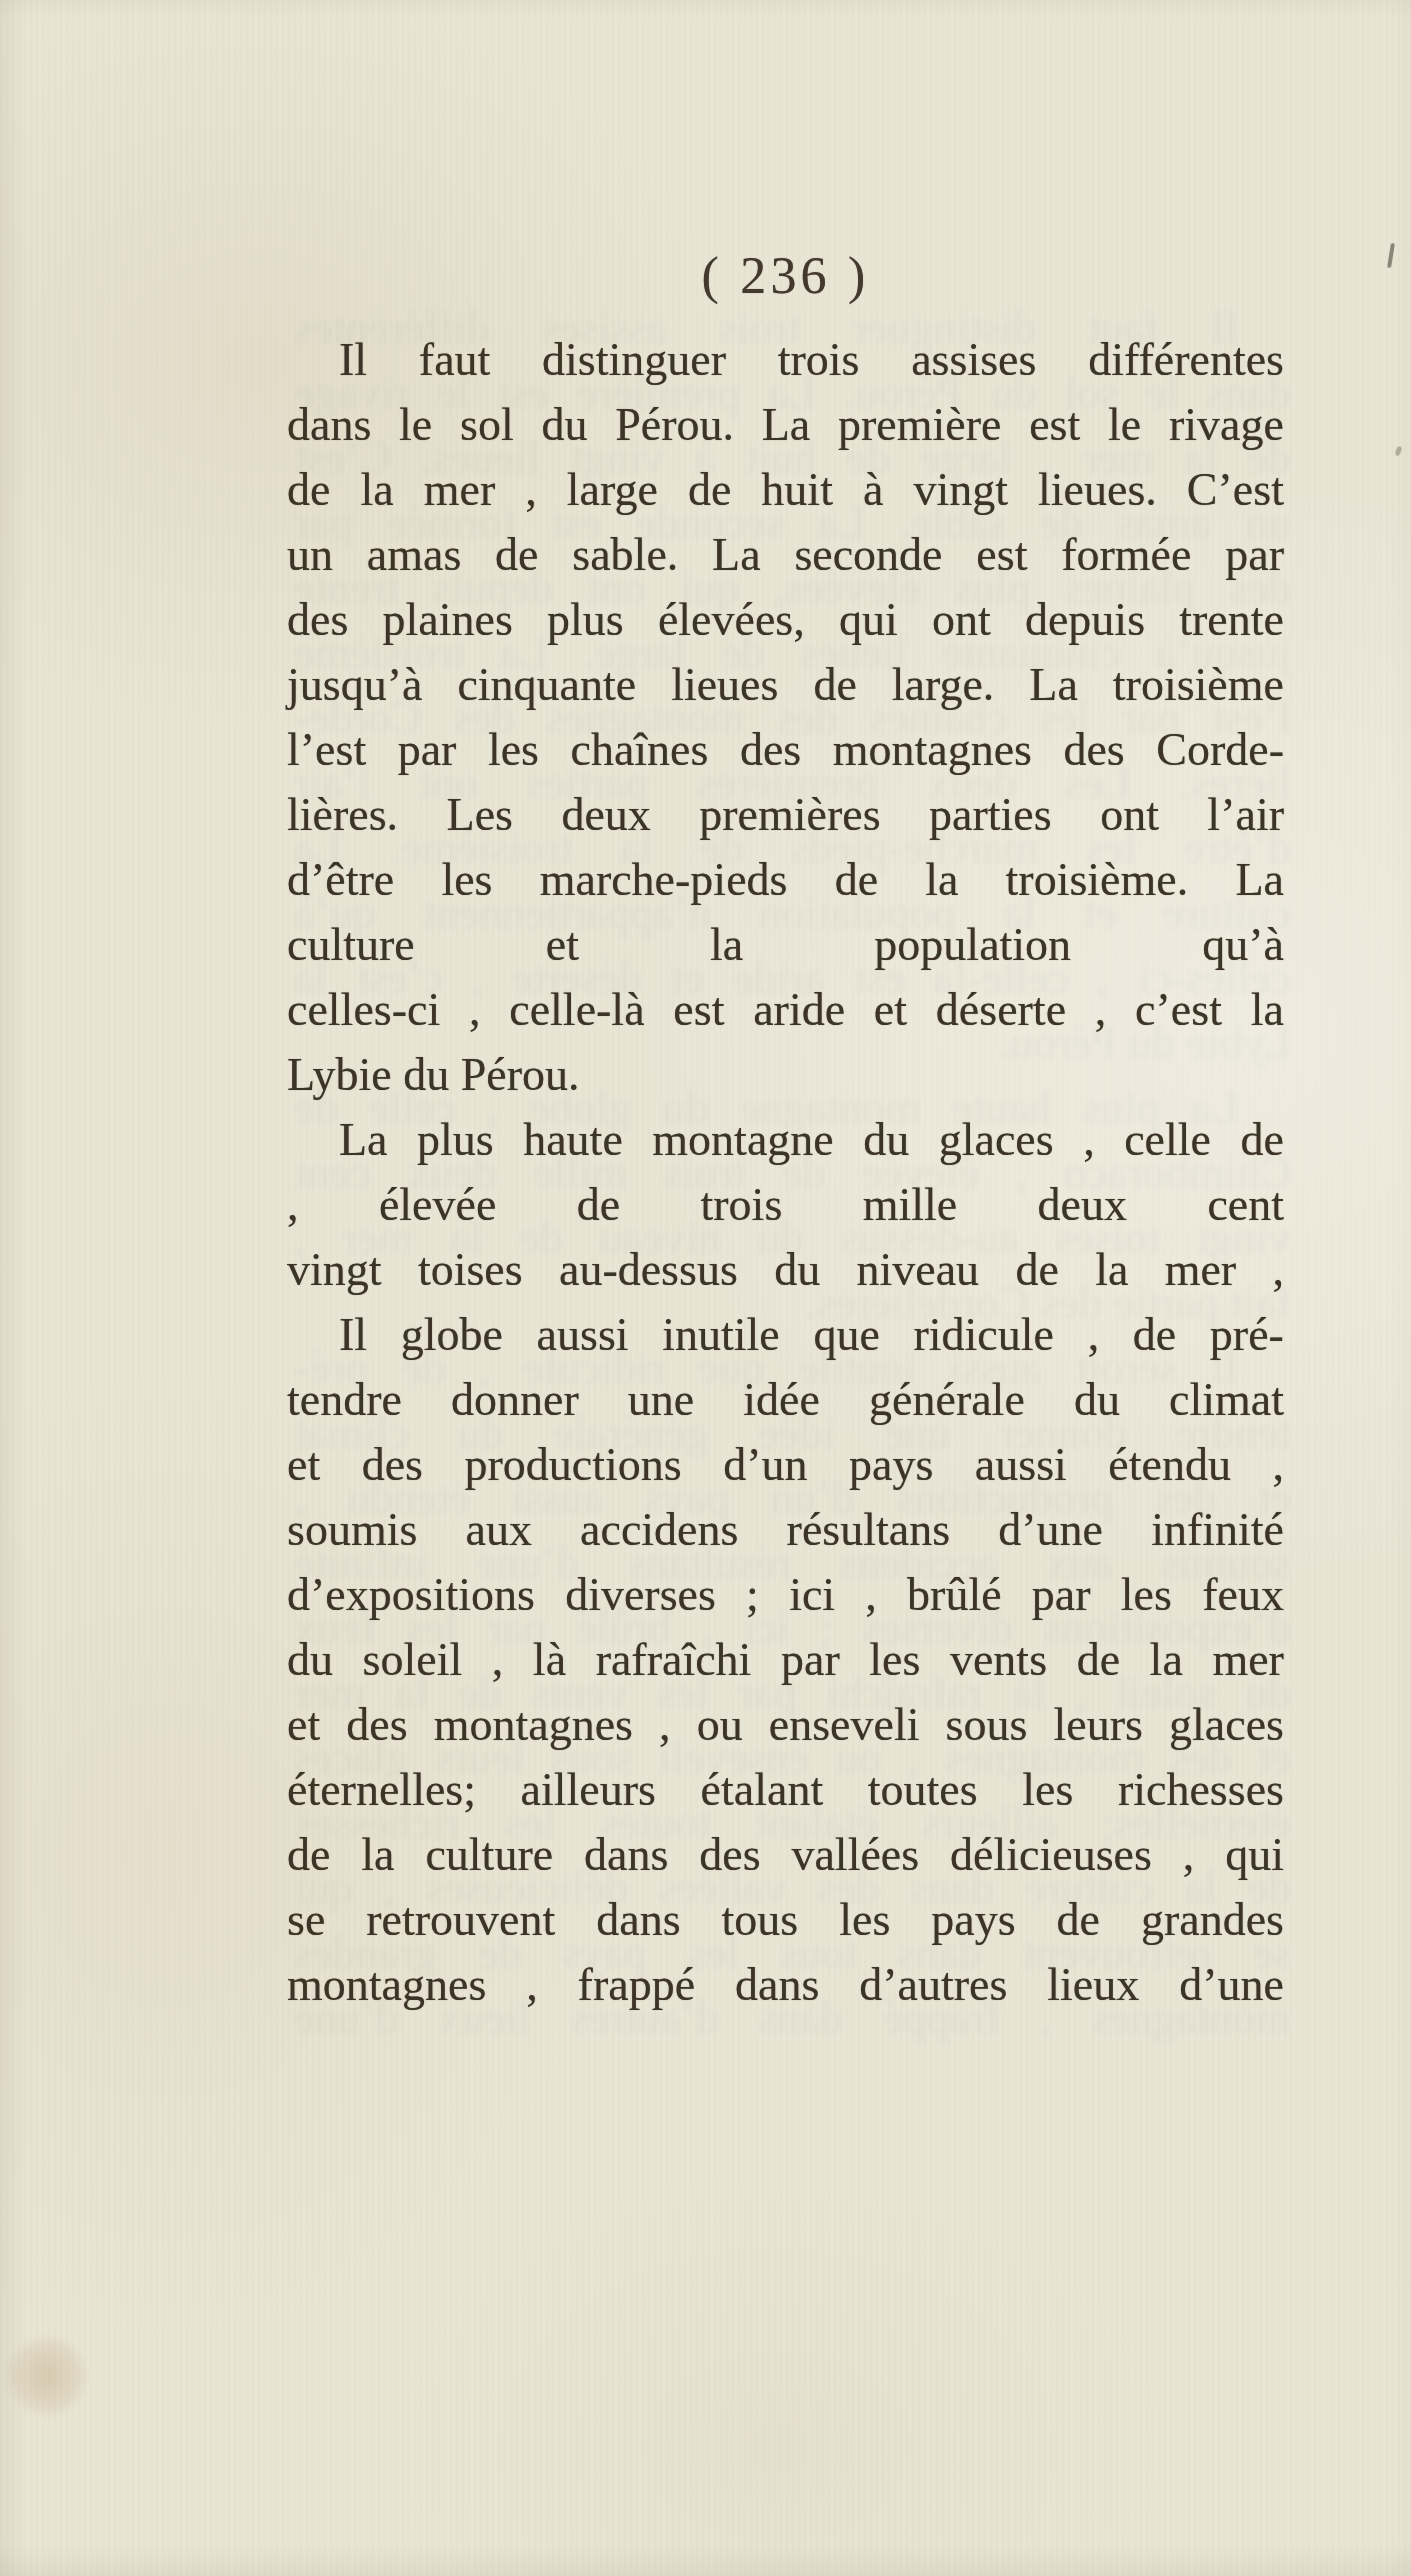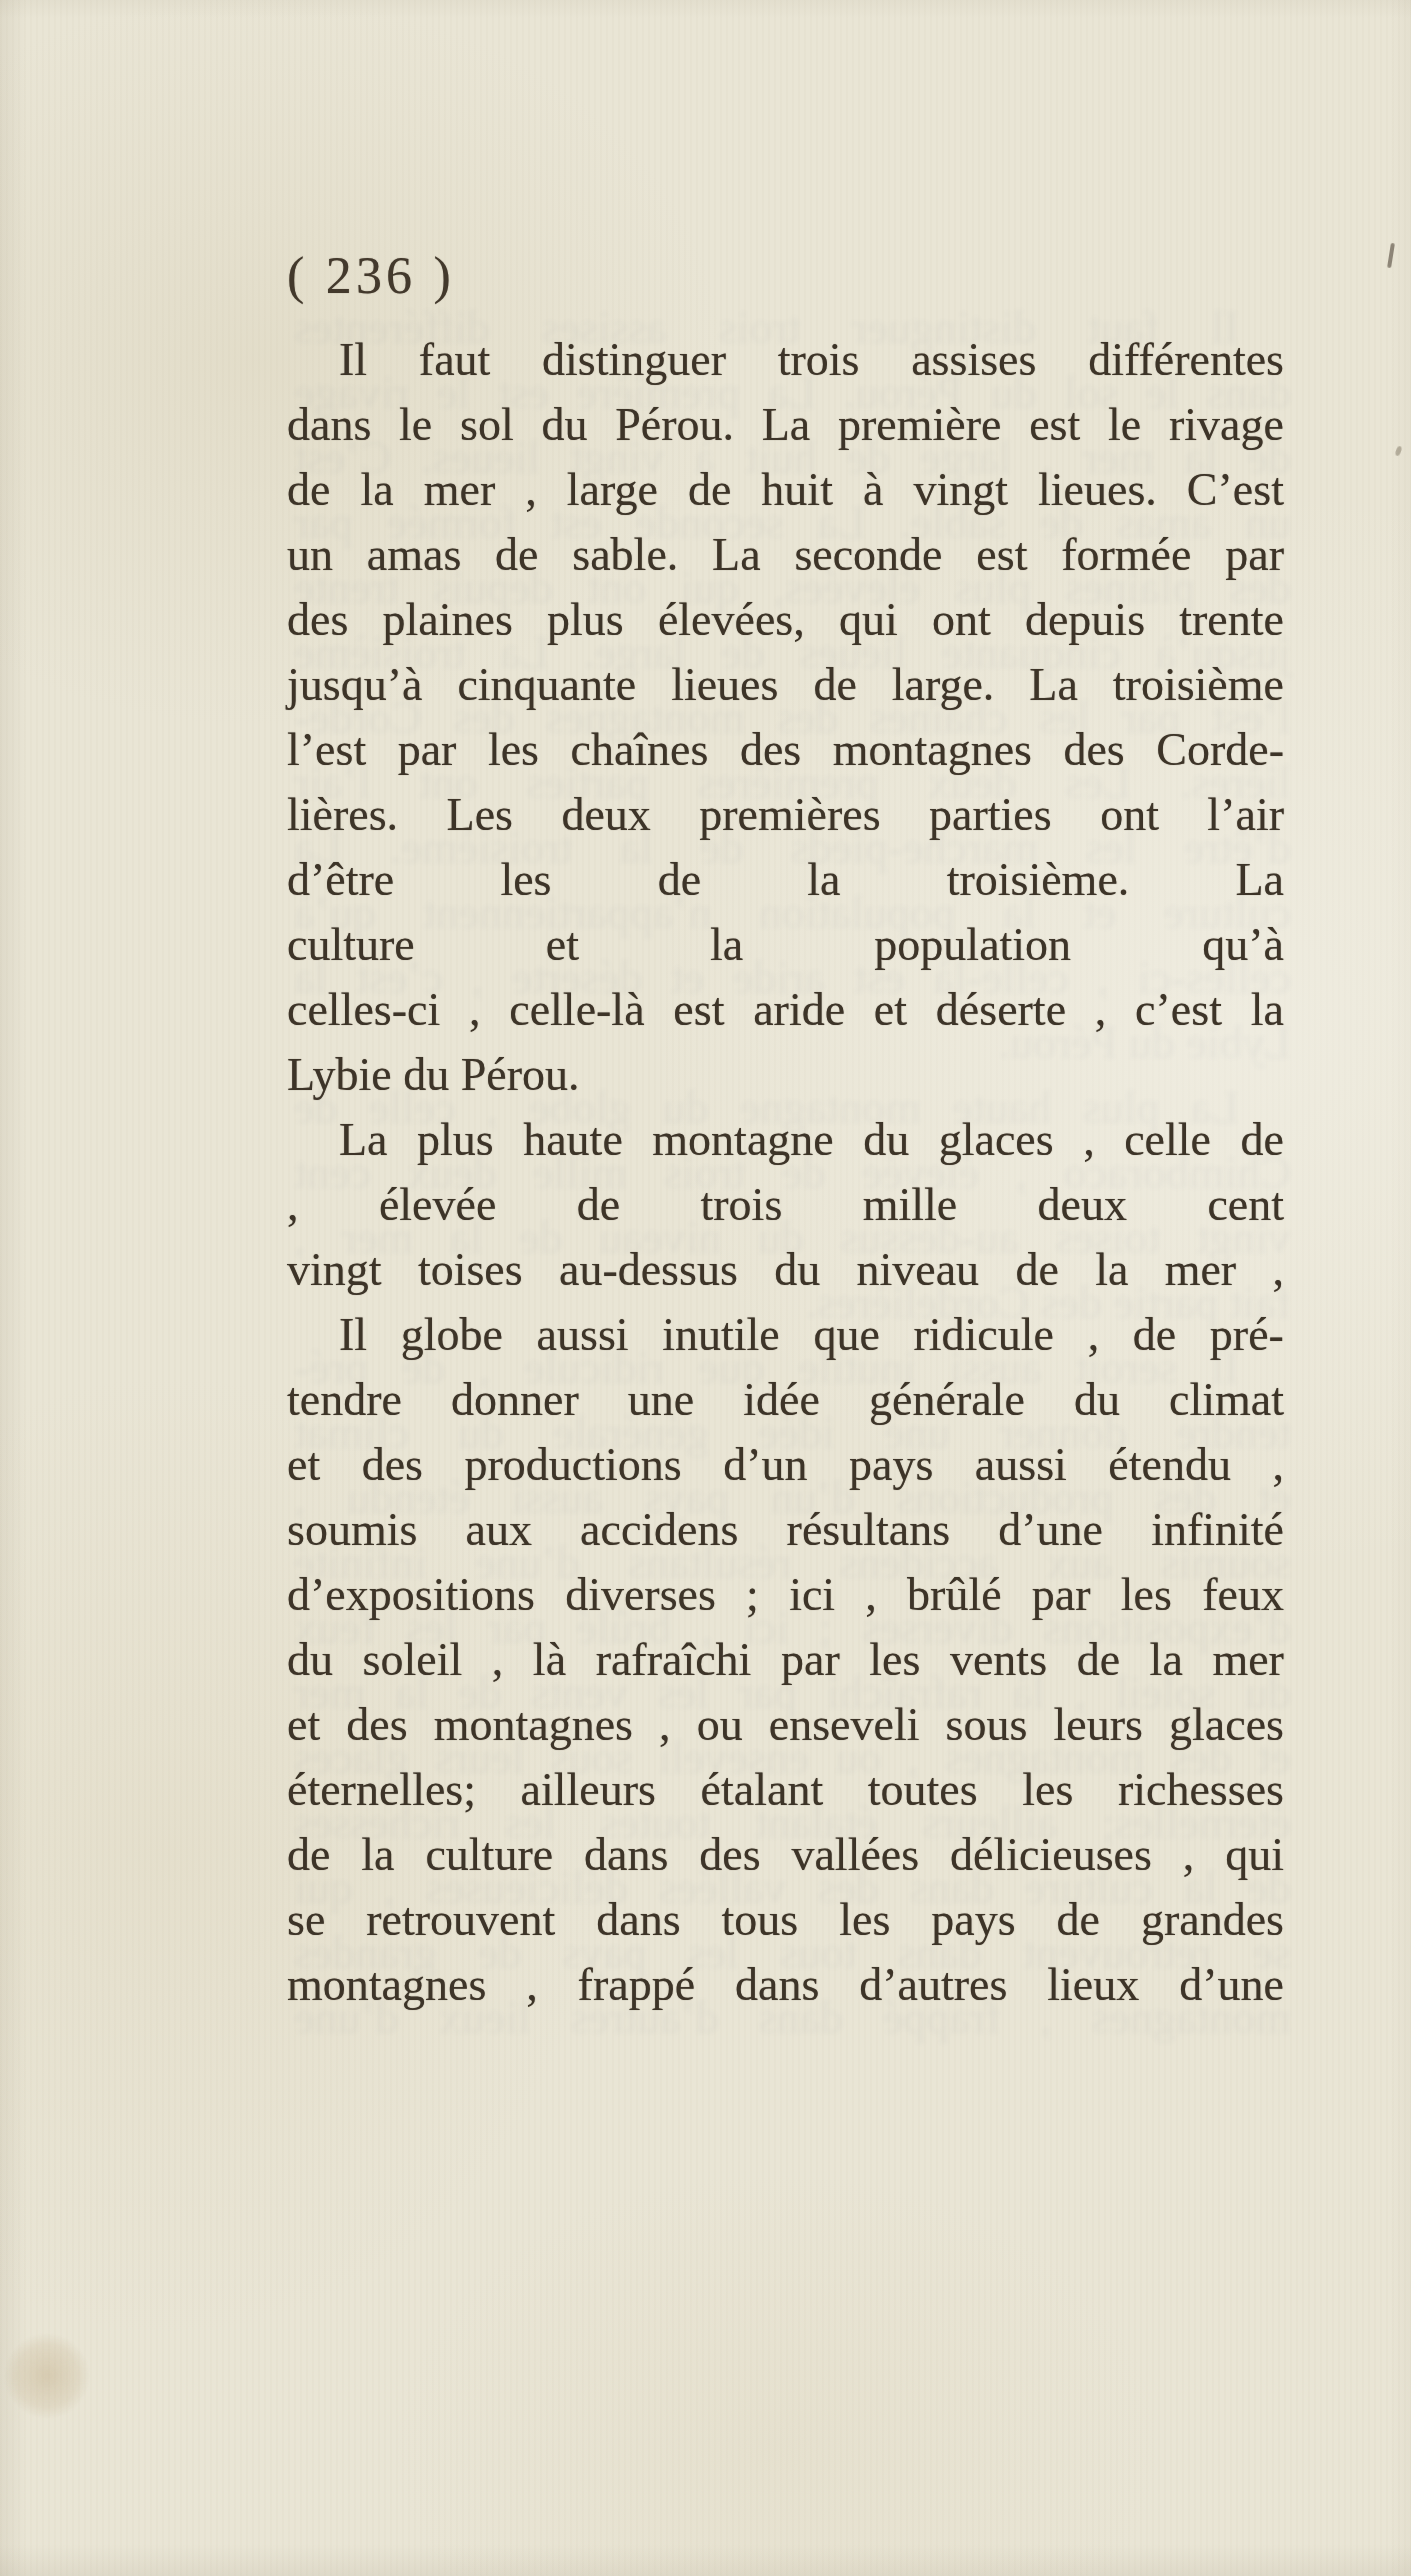--- a/index.html
+++ b/index.html
@@ -32,20 +32,21 @@
       linear-gradient(90deg, rgba(128,116,93,0.10), rgba(0,0,0,0) 27px),
       linear-gradient(0deg, rgba(128,116,93,0.10), rgba(0,0,0,0) 32px),
       linear-gradient(180deg, rgba(128,116,93,0.06), rgba(0,0,0,0) 18.6px),
       linear-gradient(270deg, rgba(128,116,93,0.05), rgba(0,0,0,0) 22px);
   }
   .folio {
     position: absolute;
     left: 287px;
     top: 250px;
     width: 997px;
+    text-align: center;
     font-size: 52px;
     line-height: 52px;
     letter-spacing: 4.2px;
     color: #43392c;
     text-shadow: 0 0 1px rgba(67,57,44,0.55);
   }
   .textblock {
     position: absolute;
     left: 287px;
     top: 327px;
@@ -157,21 +158,21 @@
 
   <div class="textblock" id="textblock">
       <div class="line indent just"><span>Il</span><span>faut</span><span>distinguer</span><span>trois</span><span>assises</span><span>différentes</span></div>
       <div class="line just"><span>dans</span><span>le</span><span>sol</span><span>du</span><span>Pérou.</span><span>La</span><span>première</span><span>est</span><span>le</span><span>rivage</span></div>
       <div class="line just"><span>de</span><span>la</span><span>mer</span><span>,</span><span>large</span><span>de</span><span>huit</span><span>à</span><span>vingt</span><span>lieues.</span><span>C’est</span></div>
       <div class="line just"><span>un</span><span>amas</span><span>de</span><span>sable.</span><span>La</span><span>seconde</span><span>est</span><span>formée</span><span>par</span></div>
       <div class="line just"><span>des</span><span>plaines</span><span>plus</span><span>élevées,</span><span>qui</span><span>ont</span><span>depuis</span><span>trente</span></div>
       <div class="line just"><span>jusqu’à</span><span>cinquante</span><span>lieues</span><span>de</span><span>large.</span><span>La</span><span>troisième</span></div>
       <div class="line just"><span>l’est</span><span>par</span><span>les</span><span>chaînes</span><span>des</span><span>montagnes</span><span>des</span><span>Corde-</span></div>
       <div class="line just"><span>lières.</span><span>Les</span><span>deux</span><span>premières</span><span>parties</span><span>ont</span><span>l’air</span></div>
-      <div class="line just"><span>d’être</span><span>les</span><span>de</span><span>la</span><span>troisième.</span><span>La</span></div>
+      <div class="line just"><span>d’être</span><span>les</span><span>marche-pieds</span><span>de</span><span>la</span><span>troisième.</span><span>La</span></div>
       <div class="line just"><span>culture</span><span>et</span><span>la</span><span>population</span><span>qu’à</span></div>
       <div class="line just"><span>celles-ci</span><span>,</span><span>celle-là</span><span>est</span><span>aride</span><span>et</span><span>déserte</span><span>,</span><span>c’est</span><span>la</span></div>
       <div class="line">Lybie du Pérou.</div>
       <div class="line indent just"><span>La</span><span>plus</span><span>haute</span><span>montagne</span><span>du</span><span>glaces</span><span>,</span><span>celle</span><span>de</span></div>
       <div class="line just"><span>,</span><span>élevée</span><span>de</span><span>trois</span><span>mille</span><span>deux</span><span>cent</span></div>
       <div class="line just"><span>vingt</span><span>toises</span><span>au-dessus</span><span>du</span><span>niveau</span><span>de</span><span>la</span><span>mer</span><span>,</span></div>
       <div class="line indent just"><span>Il</span><span>globe</span><span>aussi</span><span>inutile</span><span>que</span><span>ridicule</span><span>,</span><span>de</span><span>pré-</span></div>
       <div class="line just"><span>tendre</span><span>donner</span><span>une</span><span>idée</span><span>générale</span><span>du</span><span>climat</span></div>
       <div class="line just"><span>et</span><span>des</span><span>productions</span><span>d’un</span><span>pays</span><span>aussi</span><span>étendu</span><span>,</span></div>
       <div class="line just"><span>soumis</span><span>aux</span><span>accidens</span><span>résultans</span><span>d’une</span><span>infinité</span></div>

